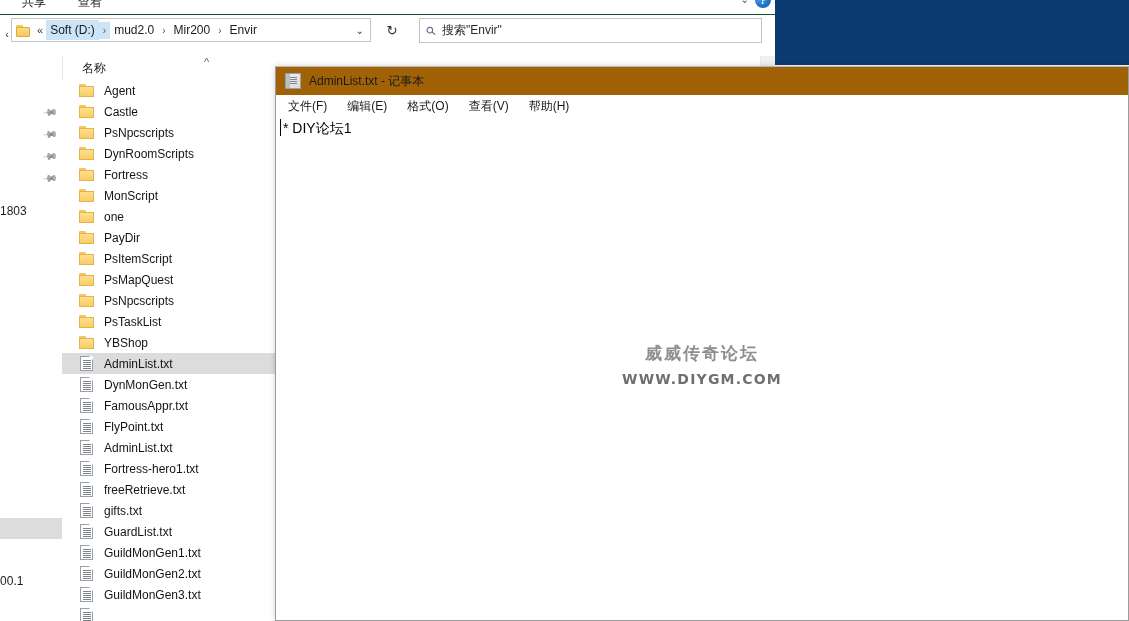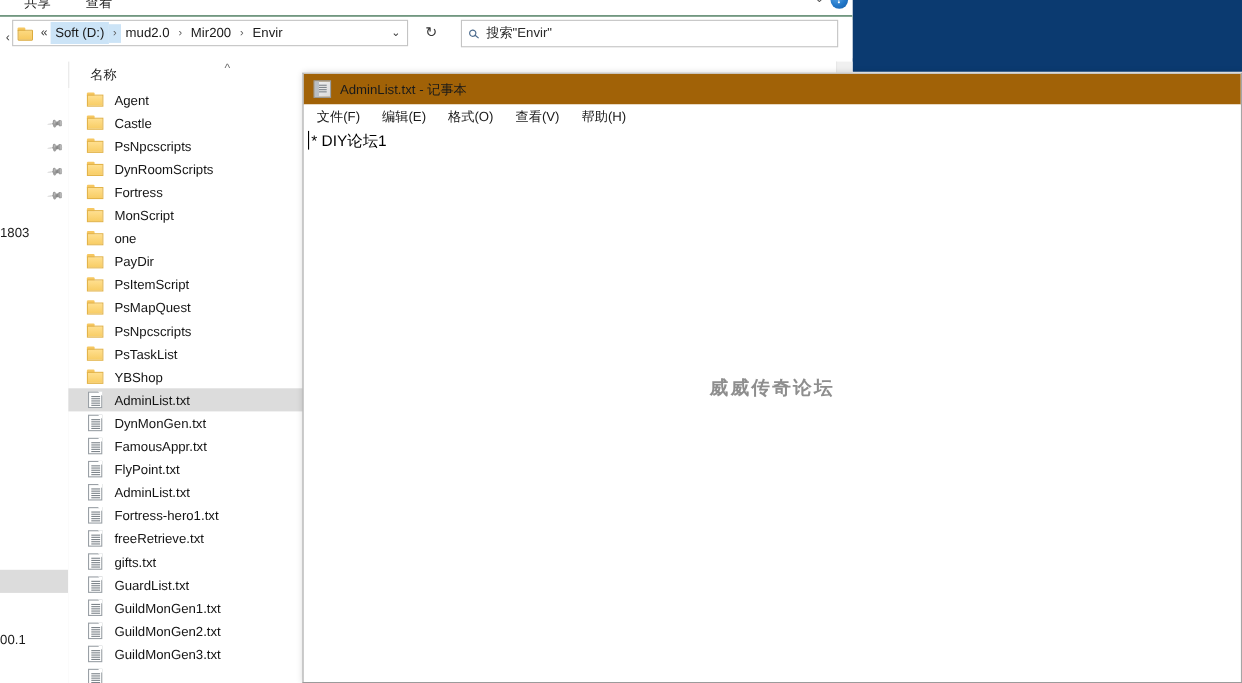--- a/index.html
+++ b/index.html
@@ -607,15 +607,16 @@
     <span class="np-menu-item">查看(V)</span>
     <span class="np-menu-item">帮助(H)</span>
   </div>
 
   <div class="np-text-area">
     <div class="np-caret"></div>
     <div class="np-line">* DIY论坛1</div>
 
     <div class="watermark">
       <div class="wm-cn">威威传奇论坛</div>
+      <div class="wm-url">WWW.DIYGM.COM</div>
     </div>
   </div>
 </div>
 
 </body></html>

